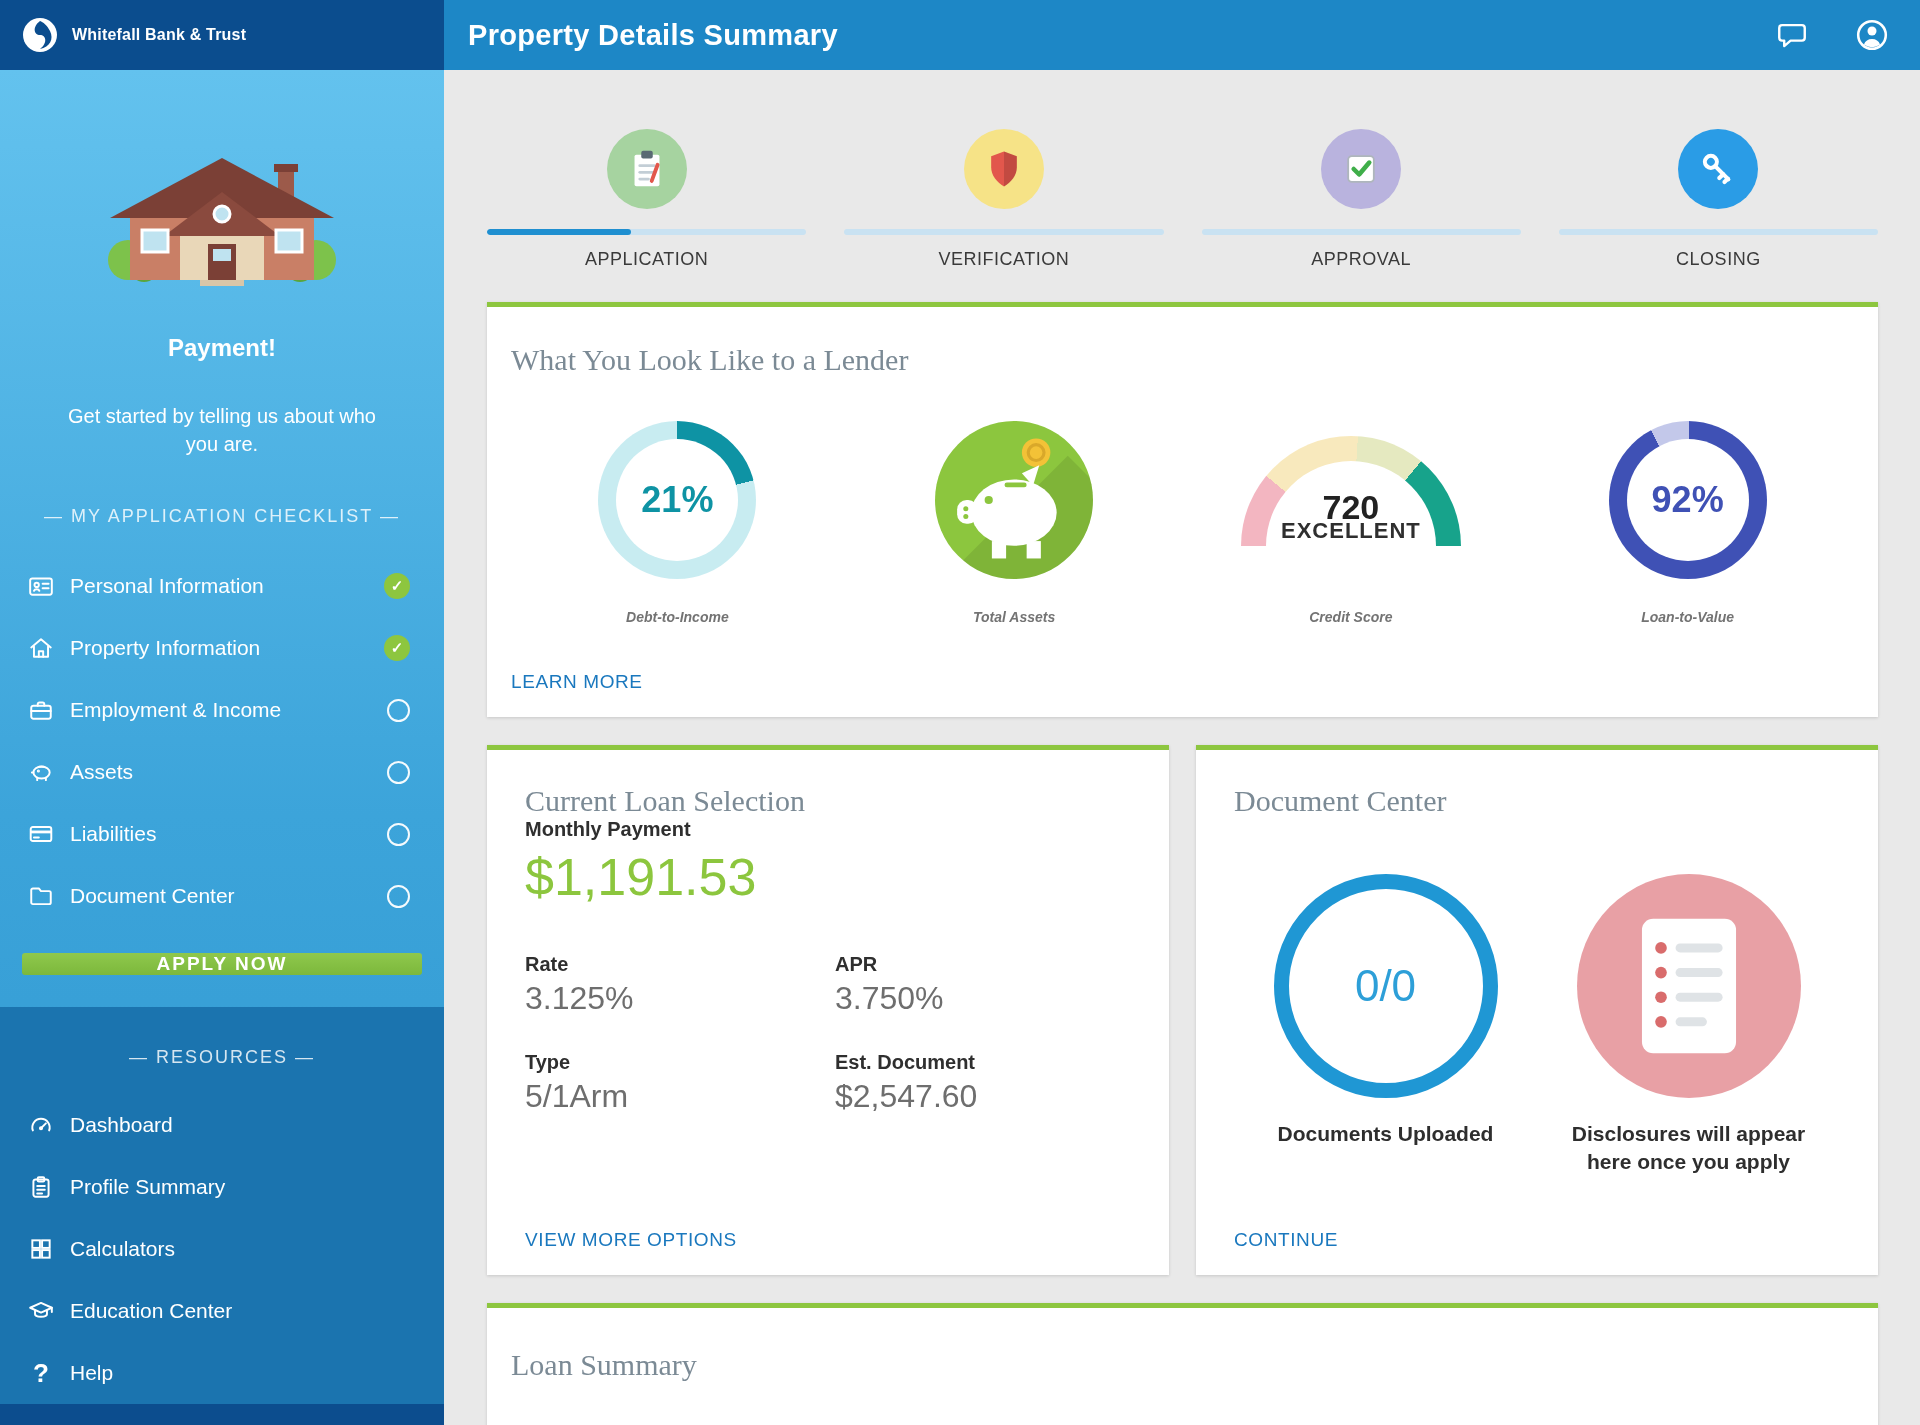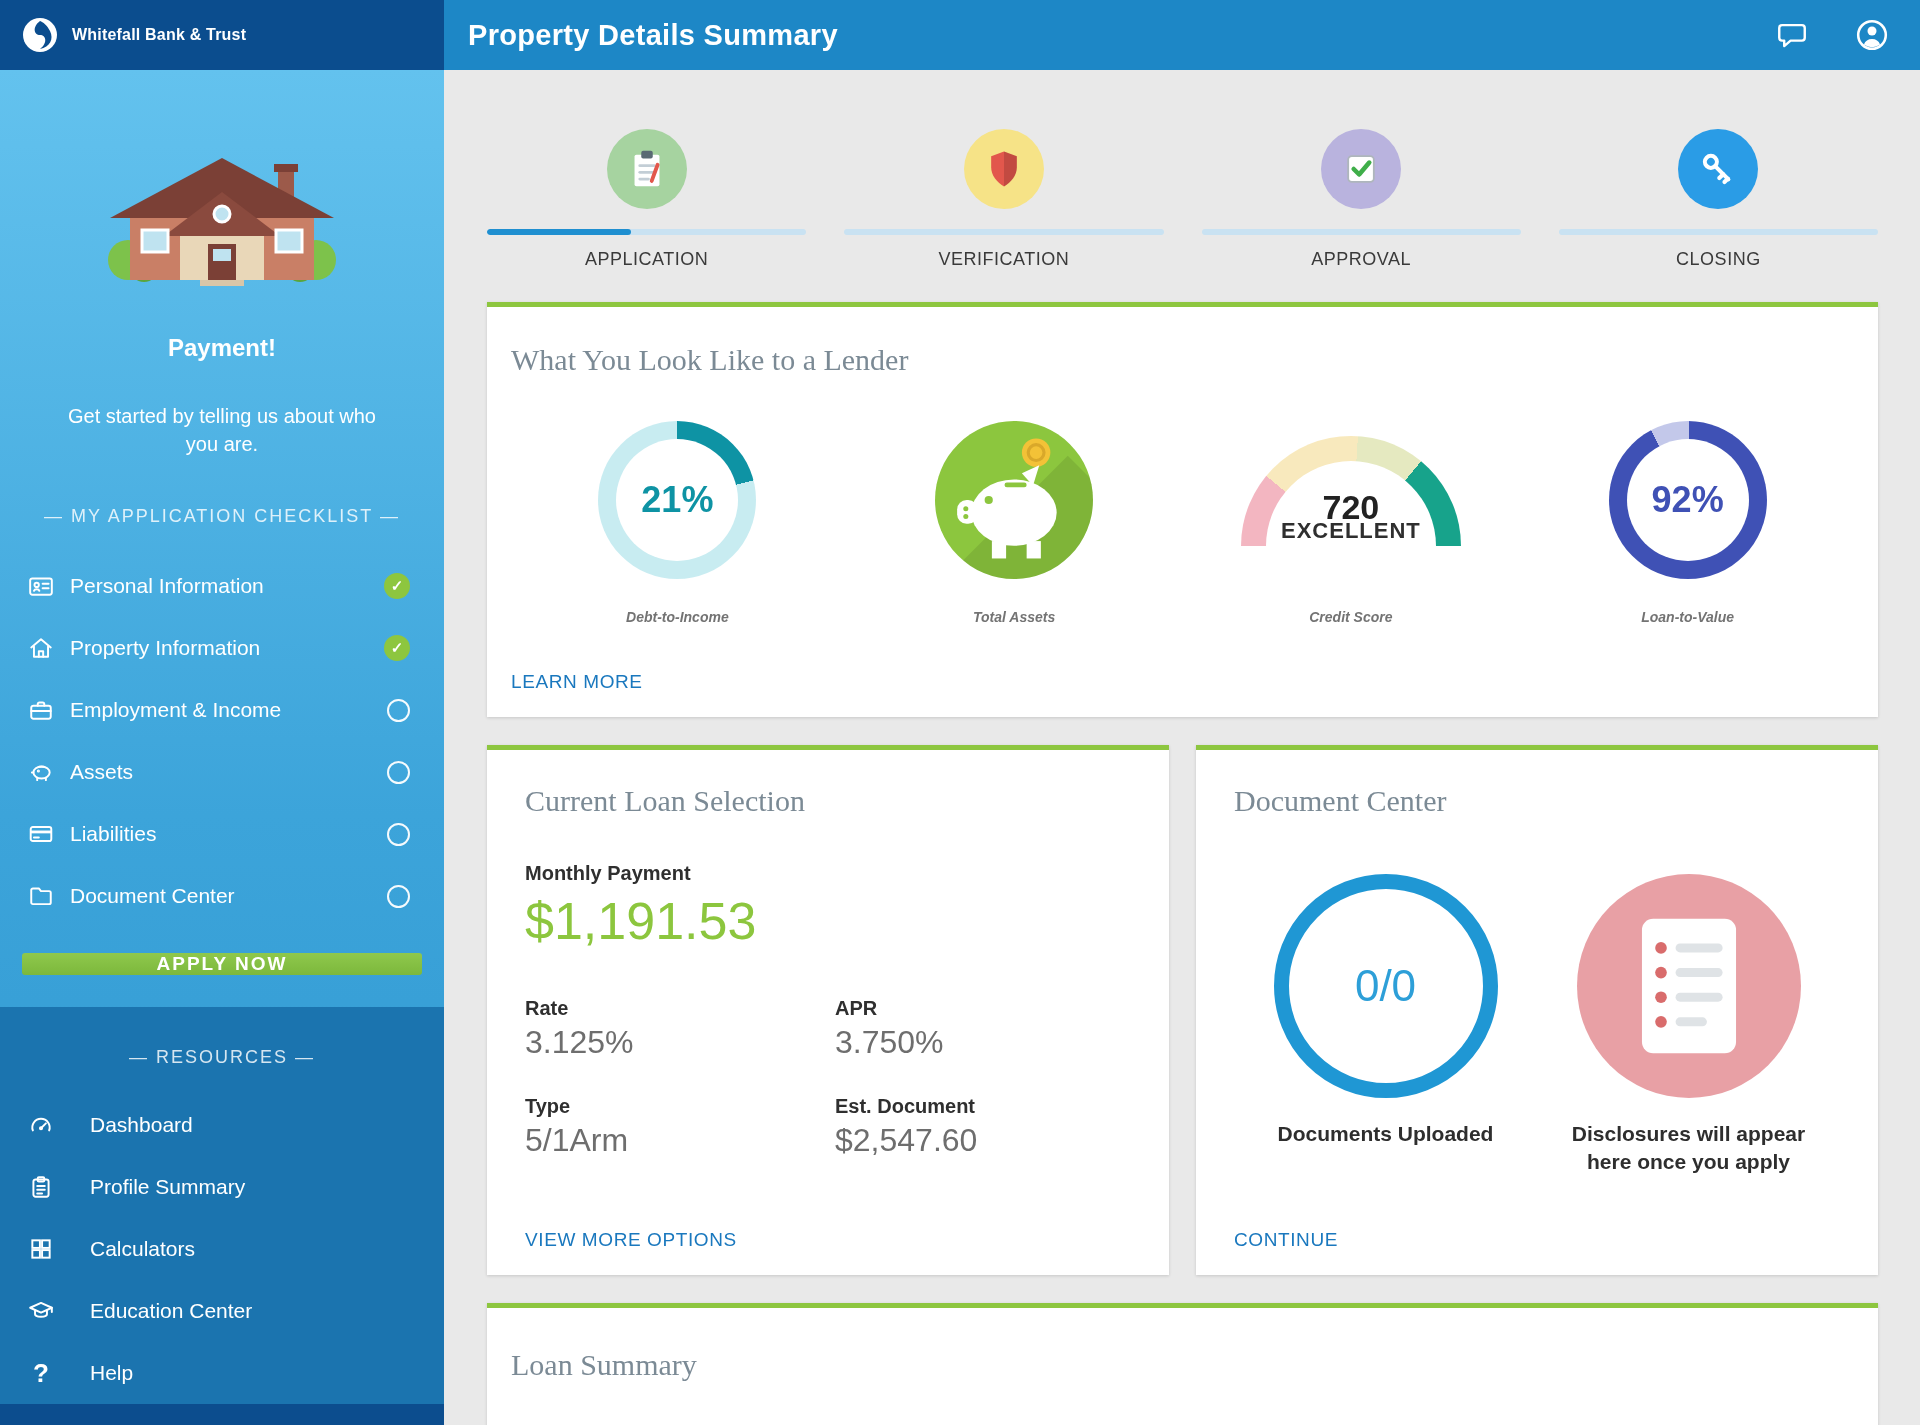--- a/index.html
+++ b/index.html
@@ -30,21 +30,21 @@
   .checklist .ic { width: 30px; display: flex; justify-content: center; }
   .checklist .lbl { font-size: 21px; margin-left: 14px; }
   .status { margin-left: auto; width: 26px; height: 26px; border-radius: 50%; display: flex; align-items: center; justify-content: center; }
   .status.done { background: #8dc63f; color: #fff; font-size: 15px; font-weight: bold; }
   .status.open { width: 23px; height: 23px; border: 2px solid rgba(255,255,255,.95); background: transparent; }
   .apply-btn { display: block; margin: 26px 22px 0; width: 400px; height: 44px; border: none; border-radius: 3px;
     background: linear-gradient(#8fc84c, #7cb83c); color: #fff; font-family: "Liberation Sans", sans-serif;
     font-size: 19px; font-weight: bold; letter-spacing: 2px; cursor: pointer; }
   .resources { margin-top: 32px; flex: 1; background: #1b74af; padding-top: 40px; display: flex; flex-direction: column; }
   .resources ul { list-style: none; margin-top: 26px; }
-  .resources li { height: 62px; display: flex; align-items: center; padding: 0 26px; cursor: pointer; gap: 20px; }
+  .resources li { height: 62px; display: flex; align-items: center; padding: 0 26px; cursor: pointer; }
   .resources .ic { width: 30px; display: flex; justify-content: center; }
   .resources .lbl { font-size: 21px; margin-left: 14px; }
   .q-glyph { font-size: 26px; font-weight: bold; color: #fff; line-height: 1; }
   .sidebar-bottom { height: 26px; background: #0c4d8e; margin-top: auto; }
 
   
   main { flex: 1; padding: 0 42px 0 43px; overflow: hidden; }
 
   
   .stepper { display: flex; gap: 38px; padding-top: 59px; }
@@ -89,21 +89,21 @@
   .gauge::before { content: ""; position: absolute; inset: 25px; border-radius: 50%; background: #fff; }
   .g-num { position: absolute; top: 52px; width: 100%; text-align: center; font-size: 34px; font-weight: bold; color: #222; }
   .g-rating { position: absolute; top: 82px; width: 100%; text-align: center; font-size: 22px; font-weight: 600; color: #2f2f2f; letter-spacing: 1px; }
 
   .two-cards { display: flex; gap: 27px; margin-top: 28px; }
   .two-cards .card { flex: 1; height: 530px; padding: 0 38px 24px; display: flex; flex-direction: column; }
   .two-cards .card-title { margin-top: 34px; }
   .two-cards .card-link { margin-top: auto; align-self: flex-start; }
 
   .field-label { font-size: 20px; font-weight: bold; color: #2f2f2f; }
-  .payment-block { margin-top: 44px; }
+  .payment-block { }
   .payment-value { margin-top: 6px; font-size: 52px; color: #8cc63e; }
   .loan-grid { display: grid; grid-template-columns: 310px 1fr; row-gap: 34px; margin-top: 46px; }
   .field-value { margin-top: 4px; font-size: 32px; color: #6e6e6e; }
 
   .doc-row { display: flex; margin-top: 56px; }
   .doc-col { flex: 1; display: flex; flex-direction: column; align-items: center; }
   .upload-ring { width: 224px; height: 224px; border-radius: 50%; border: 15px solid #1f97d4; display: flex; align-items: center; justify-content: center; }
   .upload-ring span { font-size: 44px; color: #2d9fd8; }
   .pink-circle { width: 224px; height: 224px; border-radius: 50%; background: #e8a0a5; display: flex; align-items: center; justify-content: center; }
   .doc-caption { margin-top: 22px; font-size: 21px; font-weight: bold; color: #2e2e2e; text-align: center; line-height: 28px; max-width: 280px; }

